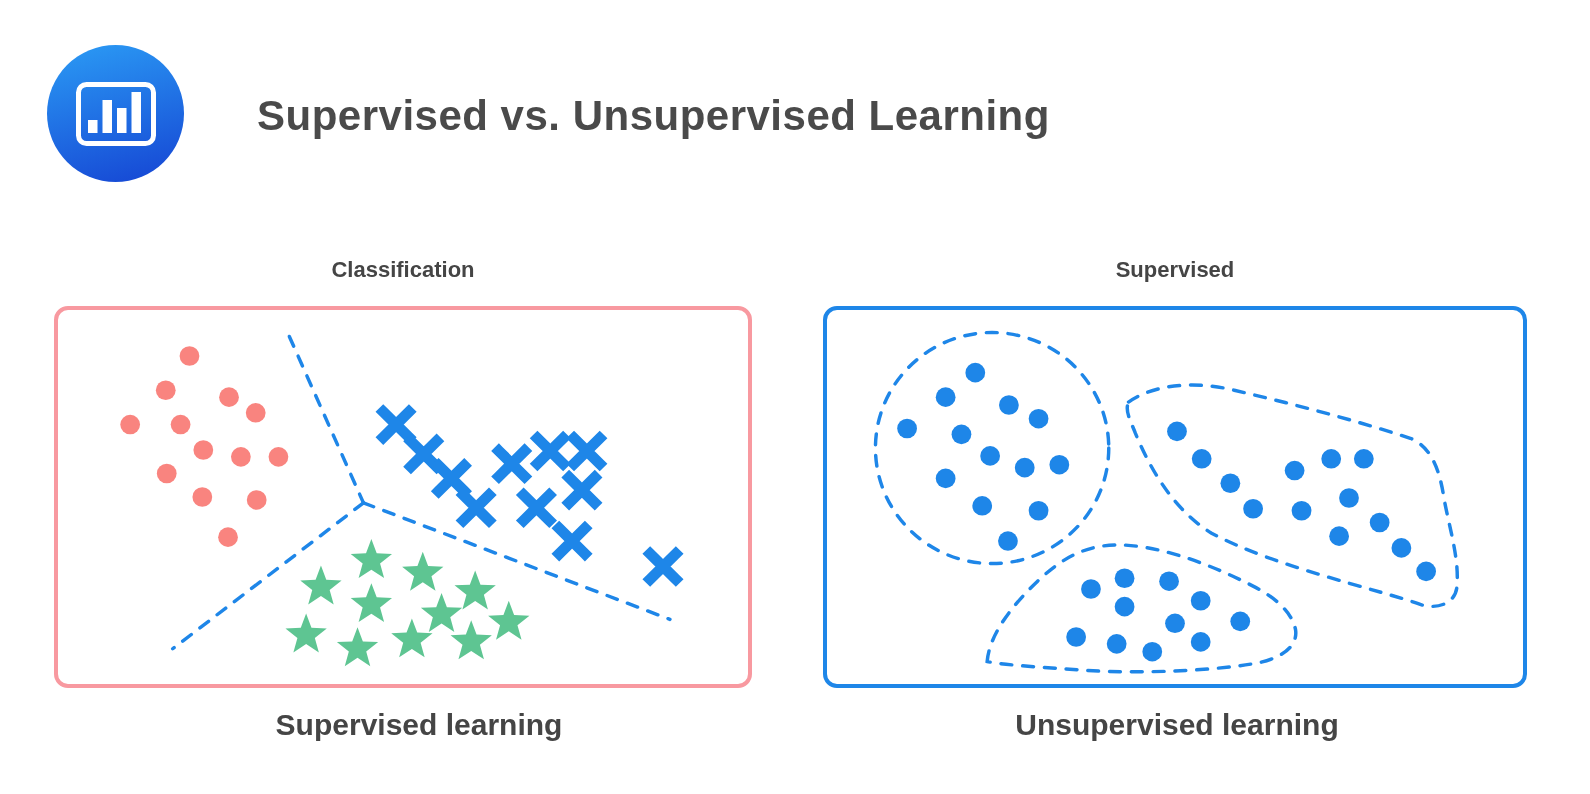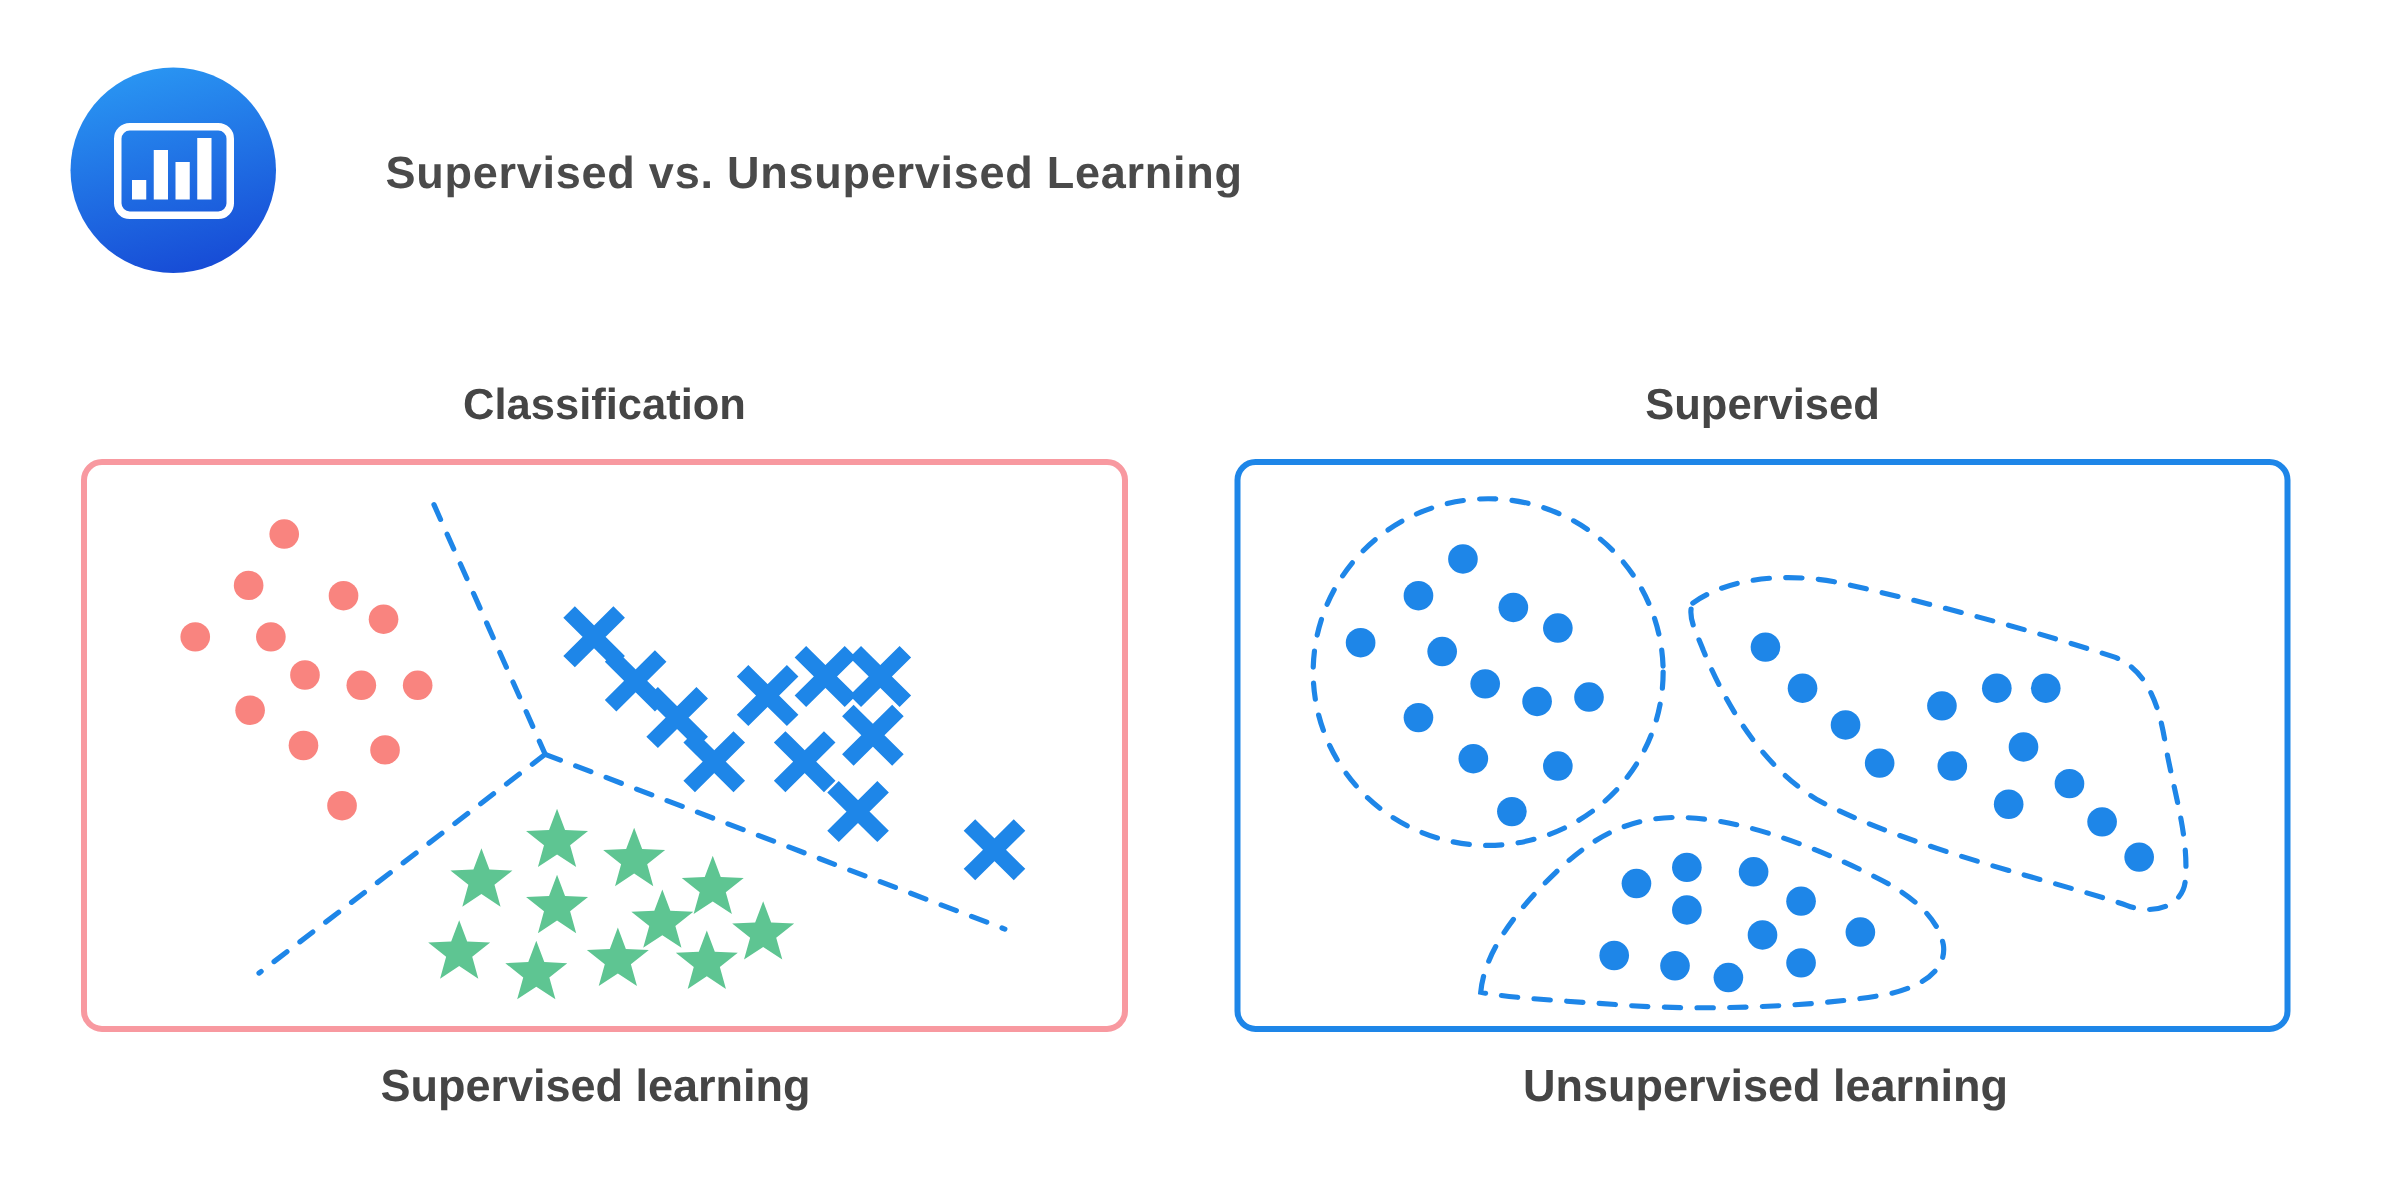--- a/index.html
+++ b/index.html
@@ -8,41 +8,41 @@
     font-family:"Liberation Sans", sans-serif;
   }
   .logo{
     position:absolute;left:47px;top:45px;width:137px;height:137px;
     border-radius:50%;
     background:linear-gradient(165deg,#2b9cf5 0%,#1544d3 100%);
     display:flex;align-items:center;justify-content:center;
   }
   .main-title{
     position:absolute;left:257px;top:92px;
-    font-size:30px;line-height:48px;font-weight:700;color:#4a4a4a;
+    font-size:42px;line-height:48px;font-weight:700;color:#4a4a4a;
     letter-spacing:.5px;white-space:nowrap;
   }
   .panel-heading{
     position:absolute;top:252px;text-align:center;
-    font-size:29px;line-height:36px;font-weight:700;color:#454545;
+    font-size:22px;line-height:36px;font-weight:700;color:#454545;
   }
   .panel-heading.left{left:54px;width:698px;}
   .panel-heading.right{left:823px;width:704px;}
   .panel{
     position:absolute;top:306px;height:382px;box-sizing:border-box;
     border-radius:14px;background:#ffffff;
   }
   .panel.left{left:54px;width:698px;border:4px solid #f899a0;}
   .panel.right{left:823px;width:704px;border:4px solid #1e86e8;}
   .panel svg{display:block;width:100%;height:100%;}
   .panel-caption{
     position:absolute;top:705px;text-align:center;
     font-size:30px;line-height:40px;font-weight:700;color:#454545;
   }
-  .panel-caption.left{left:48px;width:698px;}
+  .panel-caption.left{left:70px;width:698px;}
   .panel-caption.right{left:825px;width:704px;}
 </style>
 </head>
 <body>
 
 <div class="logo">
   <svg width="80" height="64" viewBox="0 0 80 64">
     <rect x="2.5" y="2.5" width="75" height="59" rx="8" fill="none" stroke="#ffffff" stroke-width="5"></rect>
     <rect x="12" y="38" width="9.5" height="13" fill="#ffffff"></rect>
     <rect x="26.5" y="18" width="9.5" height="33" fill="#ffffff"></rect>

